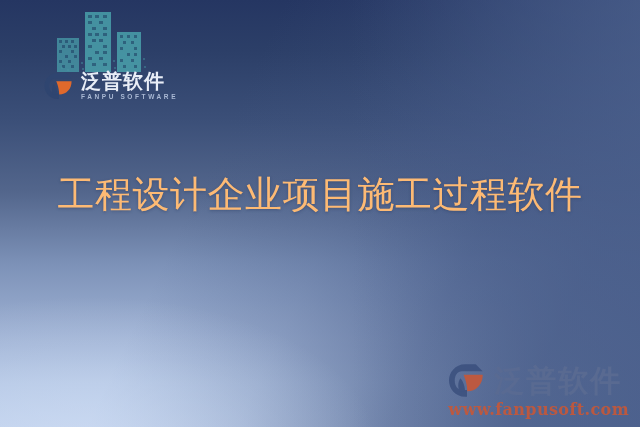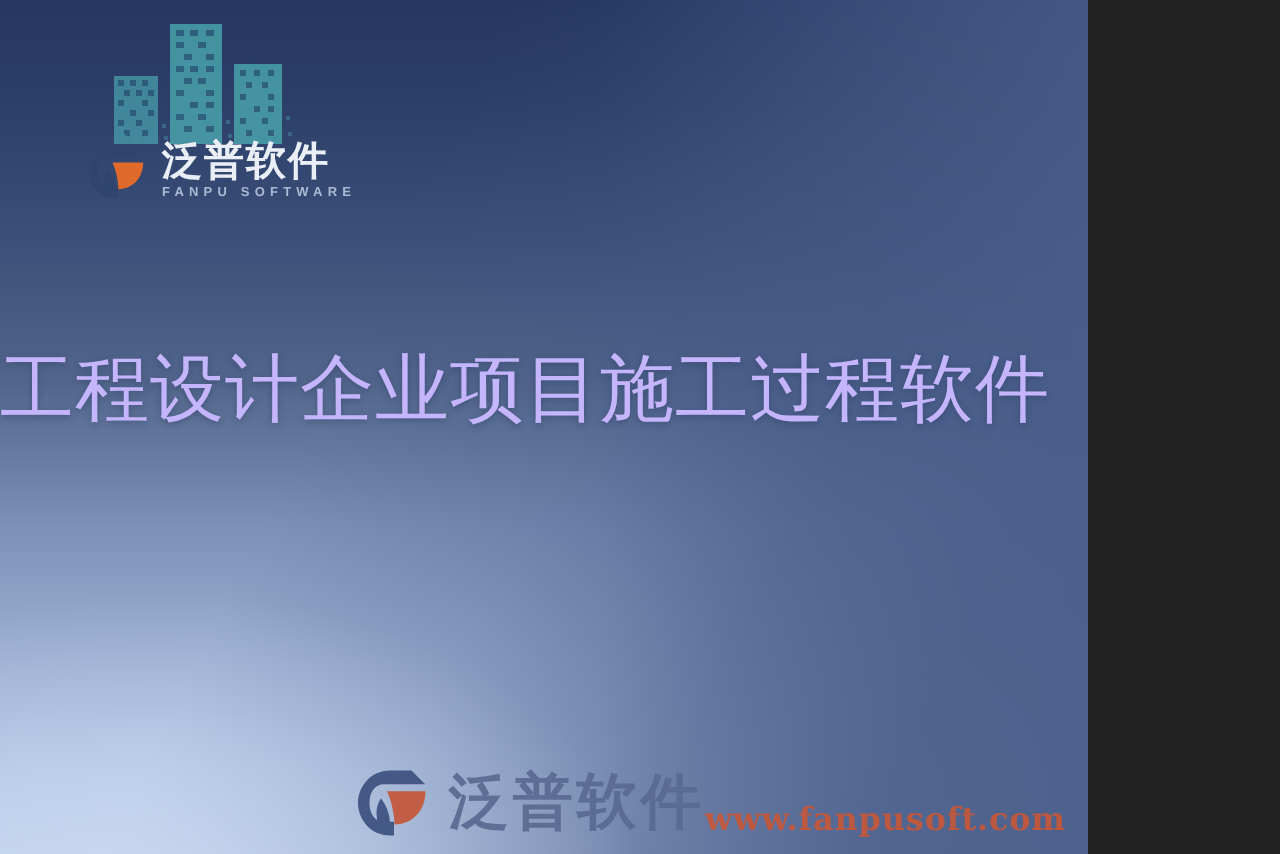--- a/index.html
+++ b/index.html
@@ -4,21 +4,21 @@
 <style>
   html, body {
     margin: 0;
     padding: 0;
     background: #222;
   }
   * { box-sizing: border-box; }
 
   .banner {
     position: relative;
-    width: 544px;
+    width: 640px;
     height: 427px;
     overflow: hidden;
     font-family: "Liberation Sans", "DejaVu Sans", sans-serif;
     background: #4a5d85;
   }
 
   
   .bg-base {
     position: absolute;
     inset: 0;
@@ -96,39 +96,39 @@
     letter-spacing: 2.6px;
     margin-top: 3px;
   }
 
   
   .headline {
     position: absolute;
     left: 0;
     right: 0;
     top: 170px;
-    text-align: left;
-    color: #c4b5fd;
+    text-align: center;
+    color: #fdba74;
     font-family: "DejaVu Serif", "Liberation Serif", serif;
     font-size: 37px;
     line-height: 50px;
     letter-spacing: 0.5px;
     text-shadow: 0 1px 3px rgba(40,58,95,0.45);
     white-space: nowrap;
   }
   .headline .ln { display: block; }
 
   
   .watermark {
     position: absolute;
     right: 10px;
     bottom: 8px;
     display: flex;
-    flex-direction: row;
-    align-items: flex-end;
+    flex-direction: column;
+    align-items: flex-start;
     opacity: 0.93;
   }
   .wm-row { display: flex; align-items: center; gap: 8px; }
   .wm-mark { width: 38px; height: 35px; display: block; }
   .wm-cn {
     font-size: 30px;
     font-weight: 700;
     color: #5a6b92;
     letter-spacing: 2px;
     line-height: 1;

